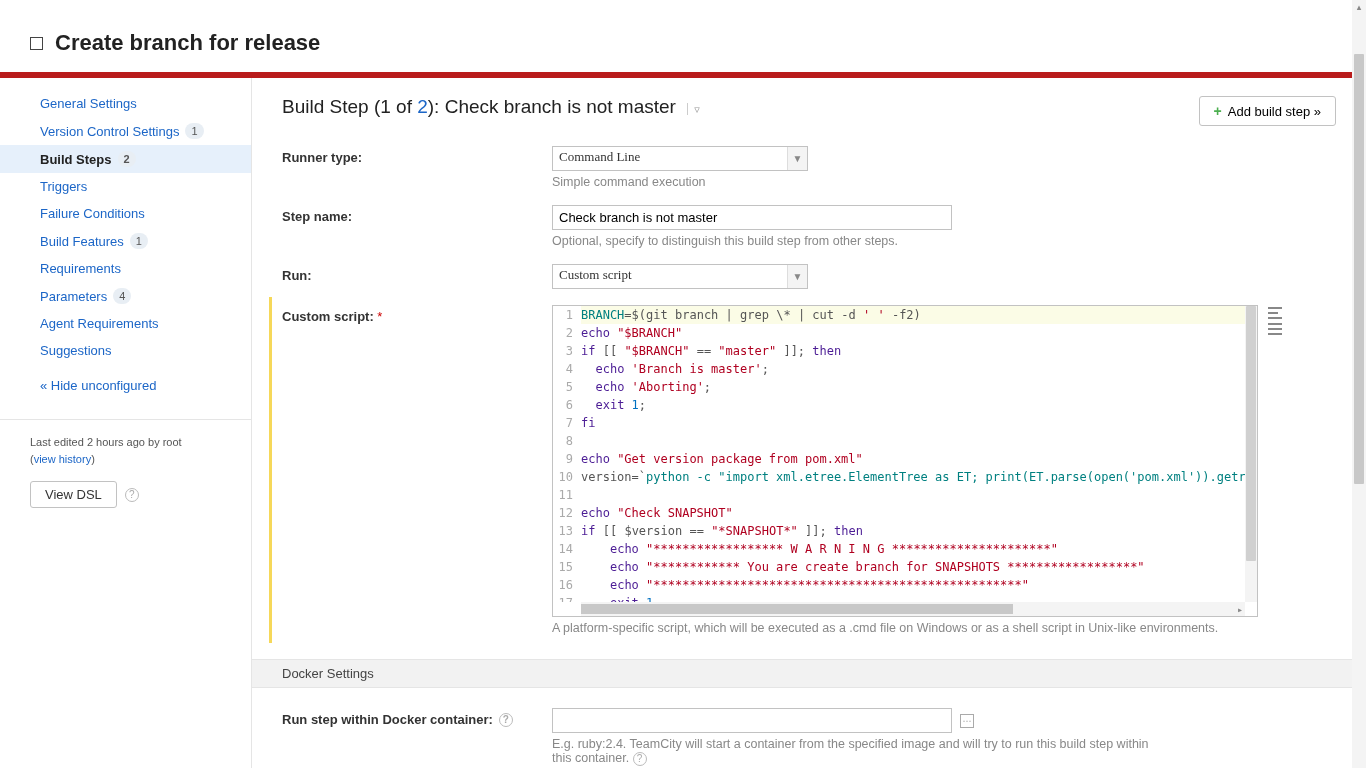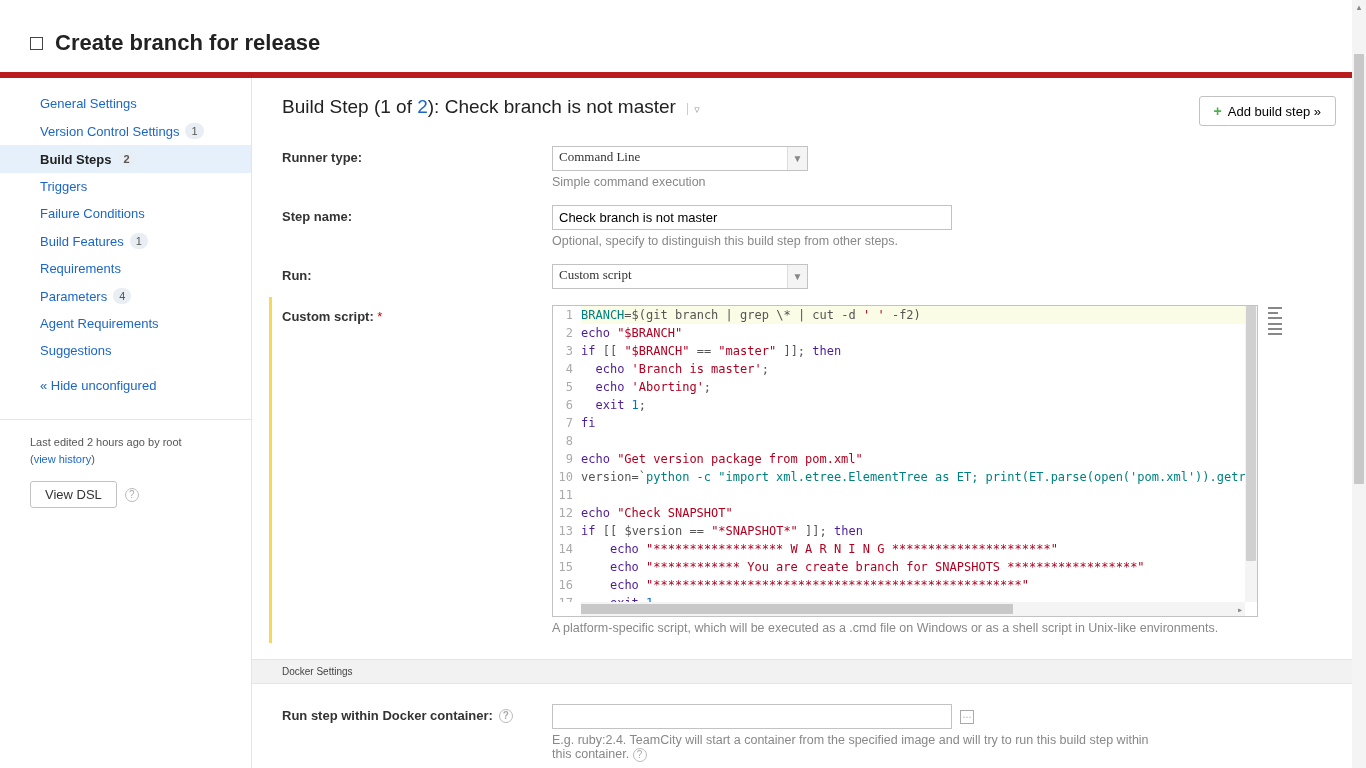--- a/index.html
+++ b/index.html
@@ -57,21 +57,21 @@
 .editor-vscroll { position: absolute; right: 0; top: 0; width: 12px; bottom: 14px; background: #f4f4f4; }
 .editor-vscroll .thumb { position: absolute; left: 1px; right: 1px; top: 0; height: 86%; background: #d0d0d0; border-radius: 1px; }
 .editor-hscroll { position: absolute; left: 28px; right: 12px; bottom: 0; height: 14px; background: #f4f4f4; display: flex; align-items: center; }
 .editor-hscroll .thumb { position: absolute; left: 0; width: 65%; top: 2px; bottom: 2px; background: #c8c8c8; }
 .editor-hscroll .arrow { position: absolute; right: 2px; color: #888; font-size: 10px; }
 .editor-icons { display: flex; flex-direction: column; gap: 4px; padding-top: 2px; }
 .editor-icon { width: 14px; height: 12px; cursor: pointer; display: flex; flex-direction: column; justify-content: space-between; }
 .editor-icon .bar { height: 2px; background: #888; }
 .editor-icon.align-left .bar:nth-child(2) { width: 70%; }
 .editor-icon.align-full .bar { width: 100%; }
-.section-header { background: #f2f2f2; border: 1px solid #e5e5e5; border-left: none; border-right: none; padding: 6px 10px; font-size: 10px; color: #444; margin: 16px -30px 12px -30px; padding-left: 30px; }
+.section-header { background: #f2f2f2; border: 1px solid #e5e5e5; border-left: none; border-right: none; padding: 6px 10px; font-size: 13px; color: #444; margin: 16px -30px 12px -30px; padding-left: 30px; }
 .docker-row .icon-detail { width: 14px; height: 14px; border: 1px solid #aaa; display: inline-flex; align-items: center; justify-content: center; font-size: 9px; color: #888; margin-left: 8px; cursor: pointer; }
 .page-scroll { position: fixed; right: 0; top: 0; bottom: 0; width: 14px; background: #f4f4f4; z-index: 5; }
 .page-scroll .up { position: absolute; top: 0; left: 0; right: 0; height: 14px; display: flex; align-items: center; justify-content: center; color: #888; font-size: 9px; }
 .page-scroll .thumb { position: absolute; left: 2px; right: 2px; top: 54px; height: 56%; background: #c8c8c8; border-radius: 1px; }
 </style>
 </head>
 <body>
 
 <div class="page-scroll">
   <div class="up">▴</div>

